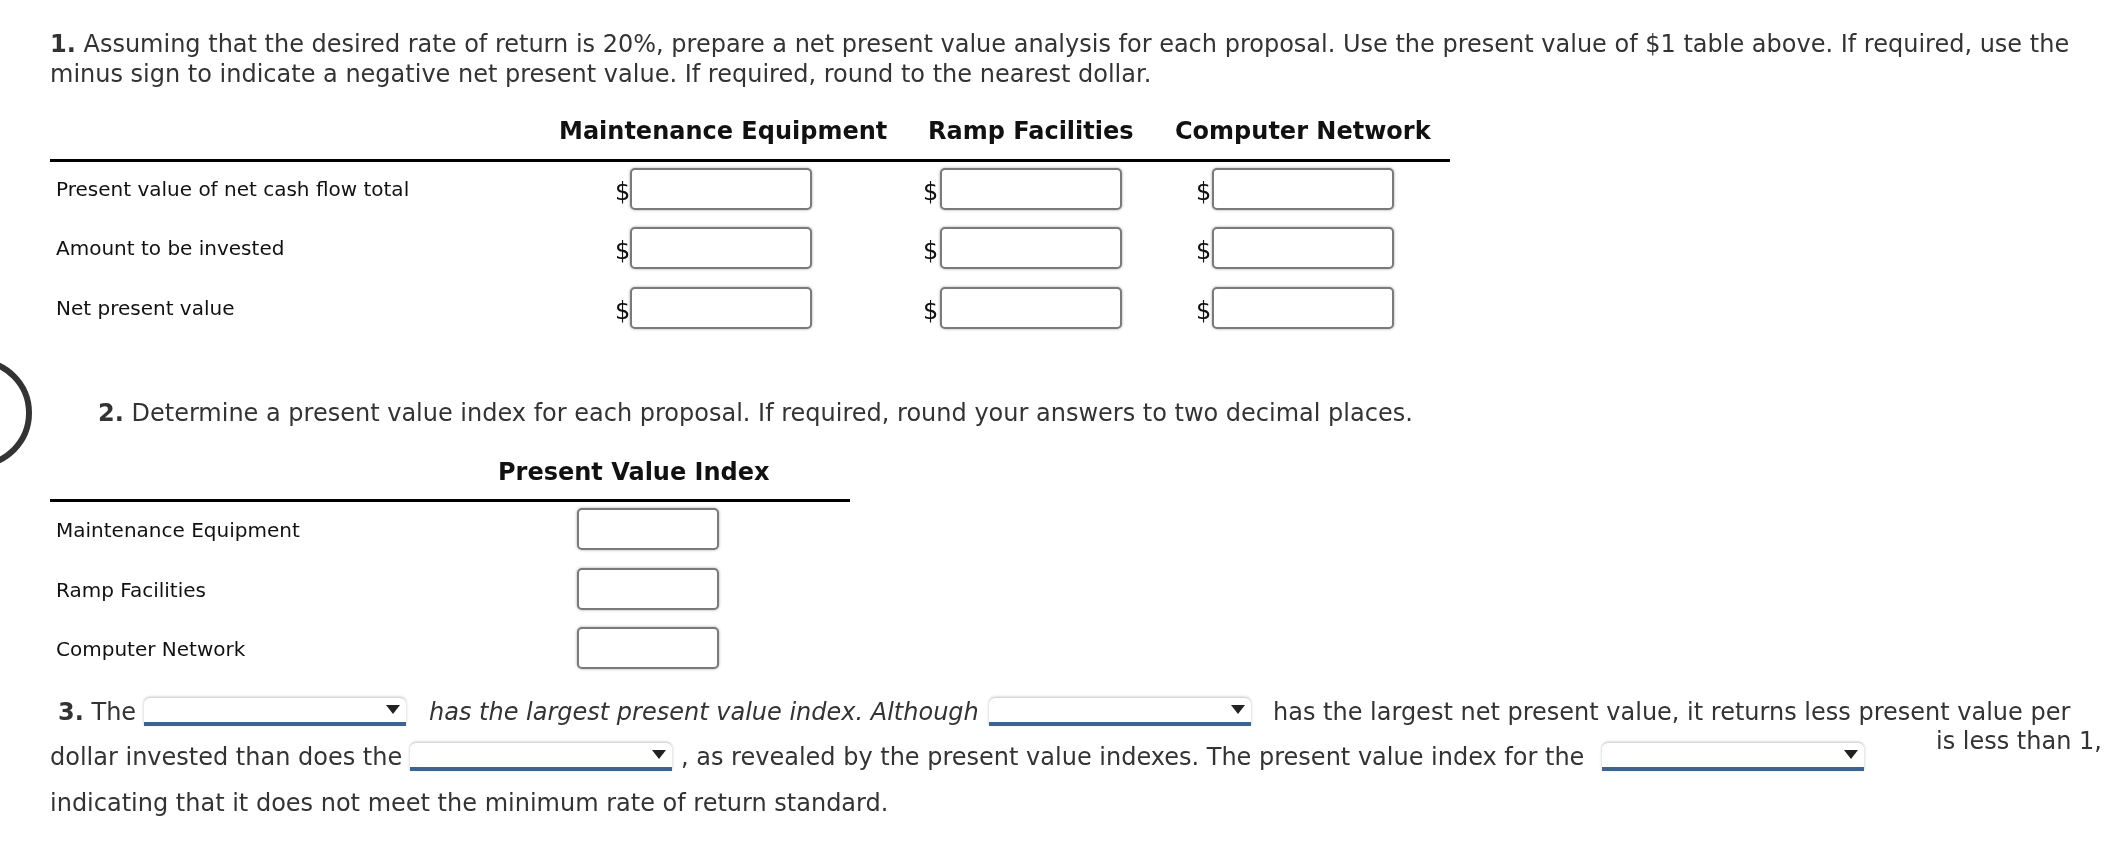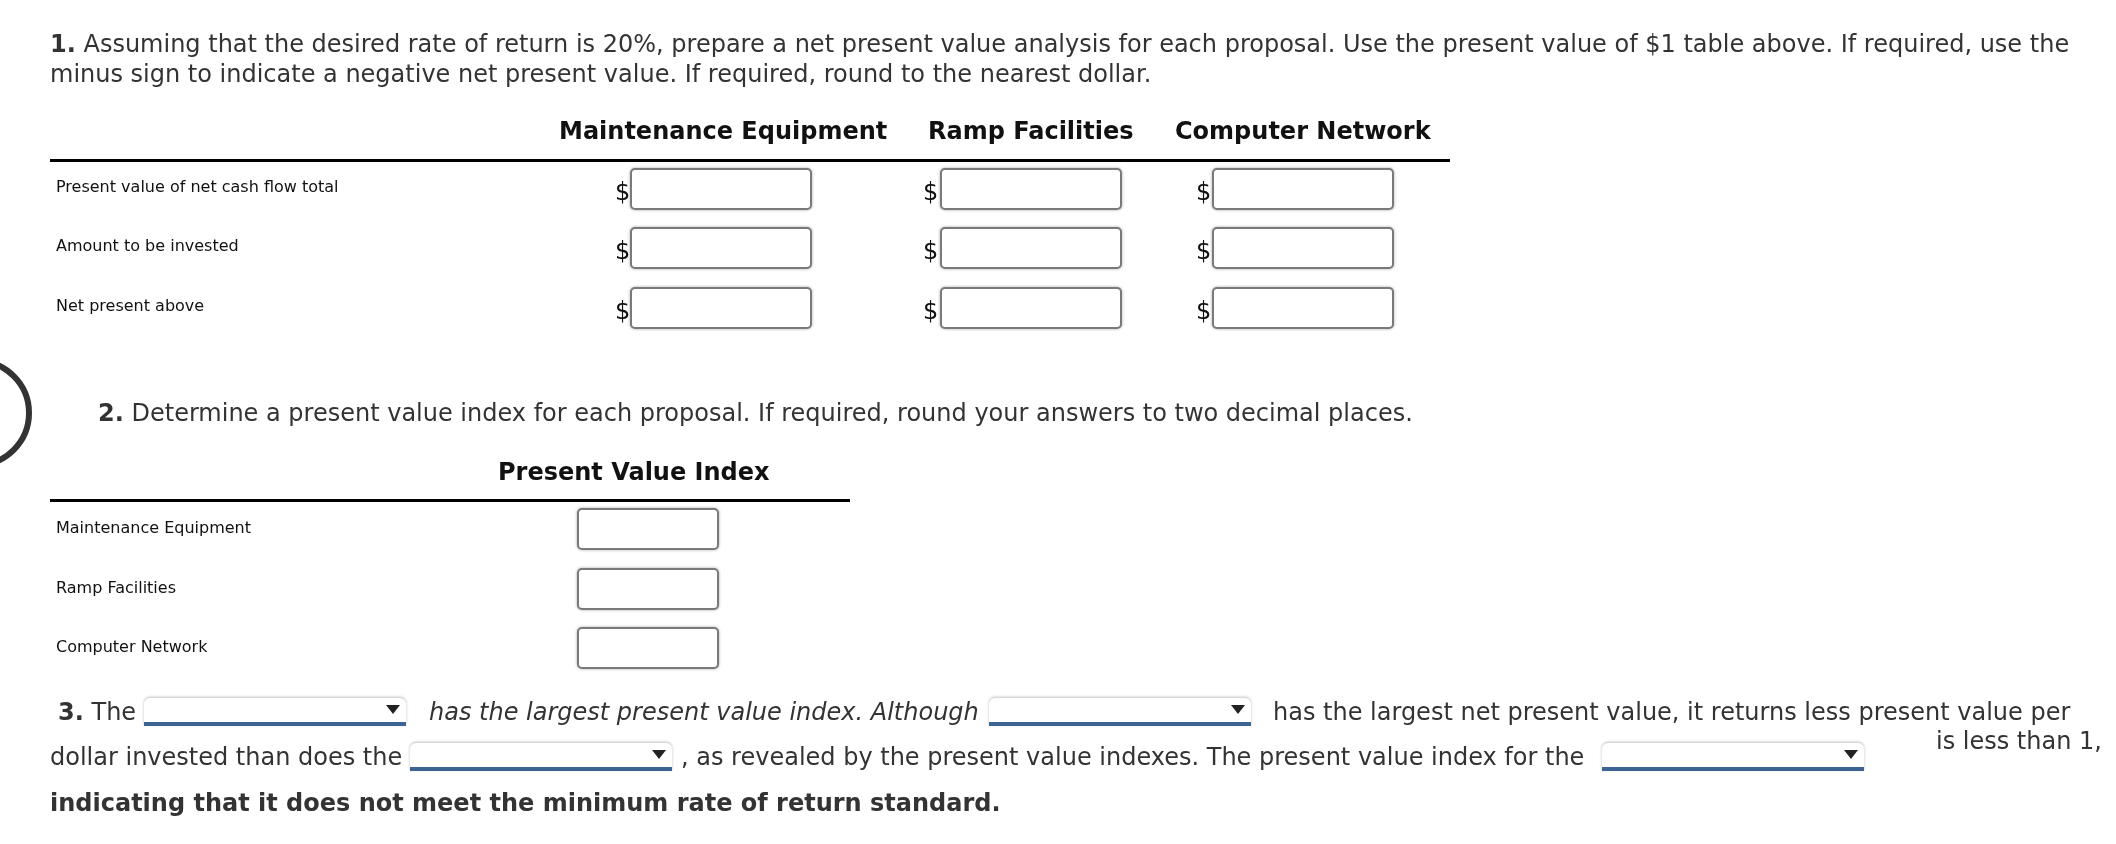--- a/index.html
+++ b/index.html
@@ -3,21 +3,21 @@
 <meta charset="utf-8">
 <style>
   html, body { margin:0; padding:0; background:#ffffff; }
   body { width:2116px; height:844px; position:relative; overflow:hidden;
          font-family:"DejaVu Sans","Liberation Sans",sans-serif; color:#333333; }
   .abs { position:absolute; }
   .para { font-size:24px; line-height:44px; color:#333; white-space:nowrap; }
   .num { font-weight:bold; }
   .hdr { font-size:24px; font-weight:bold; color:#111; white-space:nowrap; }
   .rule { height:3px; background:#000; }
-  .label { font-size:16px; color:#111; white-space:nowrap; }
+  .label { font-size:20px; color:#111; white-space:nowrap; }
   .dollar { font-size:24px; color:#111; }
   .tin { width:182px; height:42px; border:2px solid #7a7a7a; border-radius:5px;
          box-shadow:0 0 3px rgba(0,0,0,0.35); background:#fff; box-sizing:border-box; }
   .pin { width:142px; height:42px; border:2px solid #7a7a7a; border-radius:5px;
          box-shadow:0 0 3px rgba(0,0,0,0.35); background:#fff; box-sizing:border-box; }
   .dd { width:262px; height:28px; background:#fff; border-radius:6px 6px 0 0;
         box-shadow:0 -1px 3px rgba(0,0,0,0.25); border-bottom:4px solid #3b6493; box-sizing:border-box; }
   .dd .arrow { position:absolute; right:6px; top:7px; width:0; height:0;
                border-left:7px solid transparent; border-right:7px solid transparent; border-top:9px solid #222; }
   .circle { width:110px; height:110px; border:6px solid #333; border-radius:50%; box-sizing:border-box; }
@@ -45,21 +45,21 @@
 <input class="abs tin" style="left: 1212px; top: 168px;" value="">
 
 <div class="abs label" style="left:56px; top:236px;">Amount to be invested</div>
 <span class="abs dollar" style="left:615px; top:237px;">$</span>
 <input class="abs tin" style="left: 630px; top: 227px;" value="">
 <span class="abs dollar" style="left:923px; top:237px;">$</span>
 <input class="abs tin" style="left: 940px; top: 227px;" value="">
 <span class="abs dollar" style="left:1196px; top:237px;">$</span>
 <input class="abs tin" style="left: 1212px; top: 227px;" value="">
 
-<div class="abs label" style="left:56px; top:296px;">Net present above</div>
+<div class="abs label" style="left:56px; top:296px;">Net present value</div>
 <span class="abs dollar" style="left:615px; top:297px;">$</span>
 <input class="abs tin" style="left: 630px; top: 287px;" value="">
 <span class="abs dollar" style="left:923px; top:297px;">$</span>
 <input class="abs tin" style="left: 940px; top: 287px;" value="">
 <span class="abs dollar" style="left:1196px; top:297px;">$</span>
 <input class="abs tin" style="left: 1212px; top: 287px;" value="">
 
 <div class="abs circle" style="left:-78px; top:358px;"></div>
 
 <div class="abs para" style="left:50px; top:391px;margin-left:48px;">
@@ -92,13 +92,13 @@
 <div class="abs para" style="left:50px; top:735px;">dollar invested than does the</div>
 <div class="abs dd" style="left:410px; top:743px;">
   <span class="arrow"></span>
 </div>
 <div class="abs para" style="left:681px; top:735px;">, as revealed by the present value indexes. The present value index for the</div>
 <div class="abs dd" style="left:1602px; top:743px;">
   <span class="arrow"></span>
 </div>
 <div class="abs para" style="left:1888px; top:719px;margin-left:48px;">is less than 1,</div>
 
-<div class="abs para" style="left:50px; top:781px;font-weight:bold;">indicating that it does not meet the minimum rate of return standard.</div>
+<div class="abs para" style="left:50px; top:781px;">indicating that it does not meet the minimum rate of return standard.</div>
 
 </body></html>

